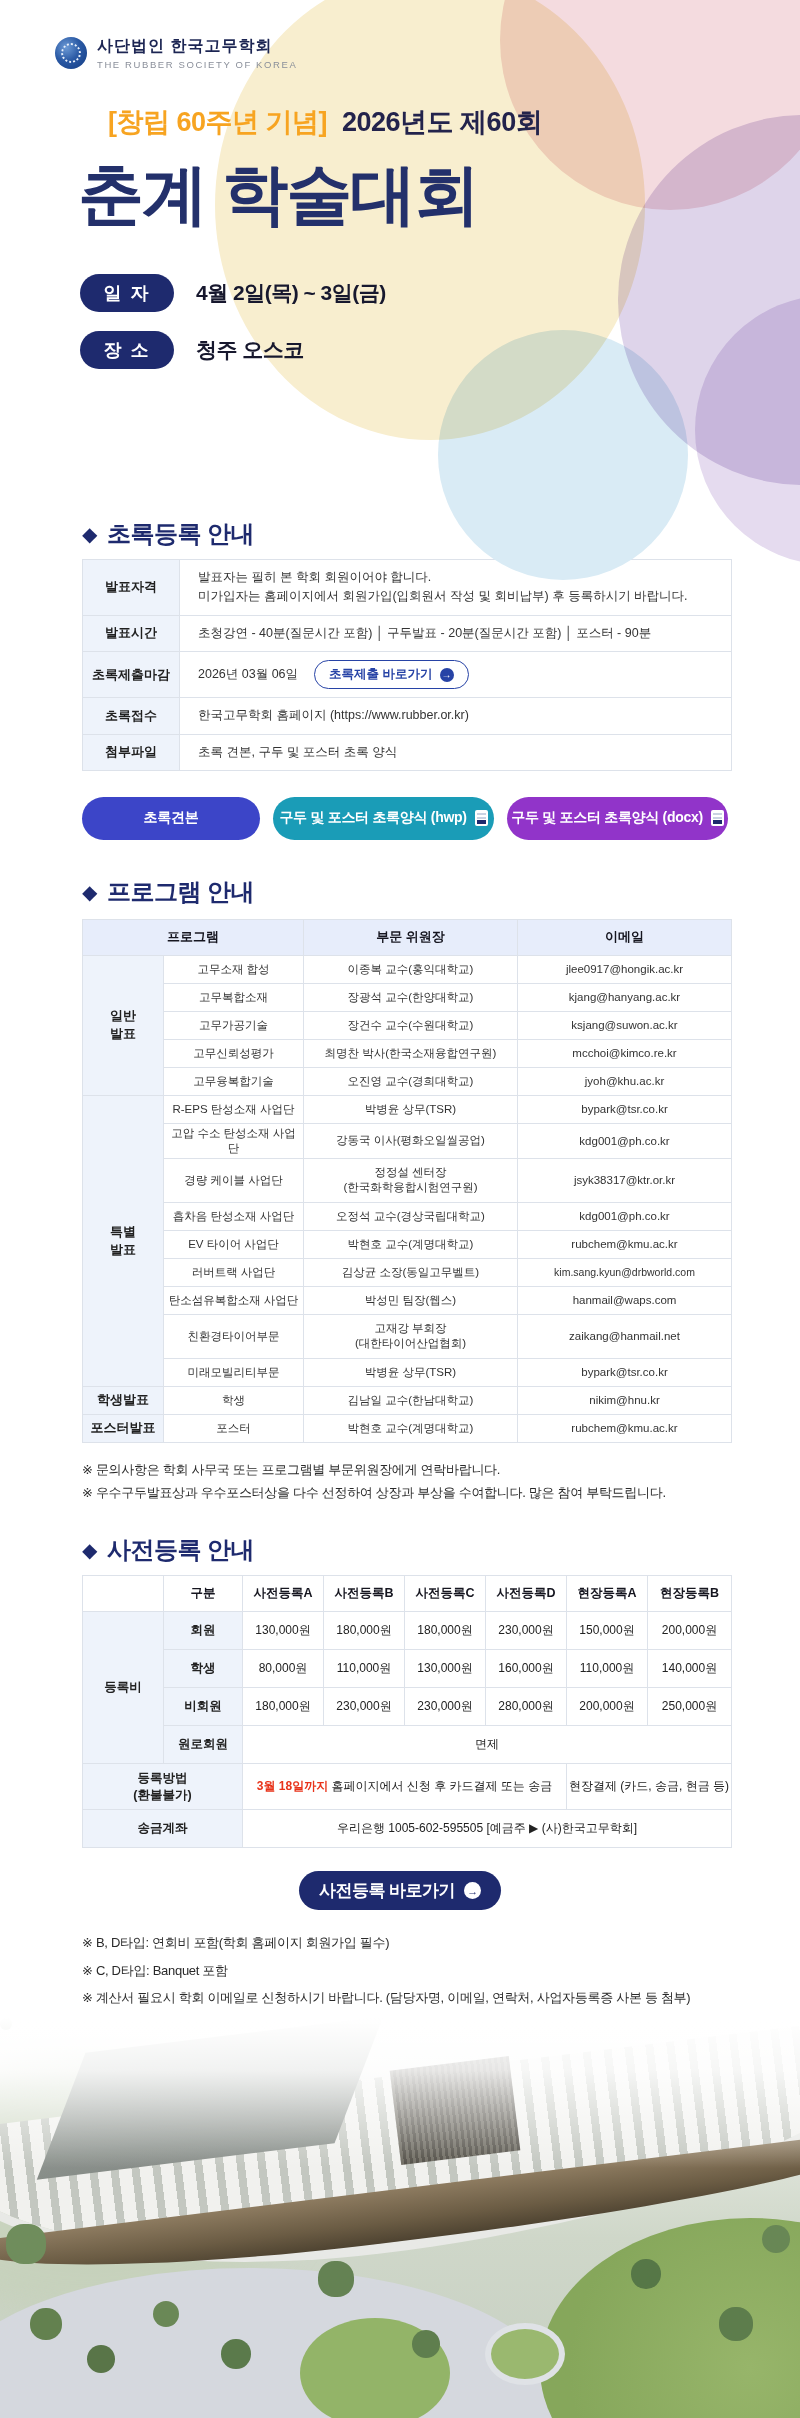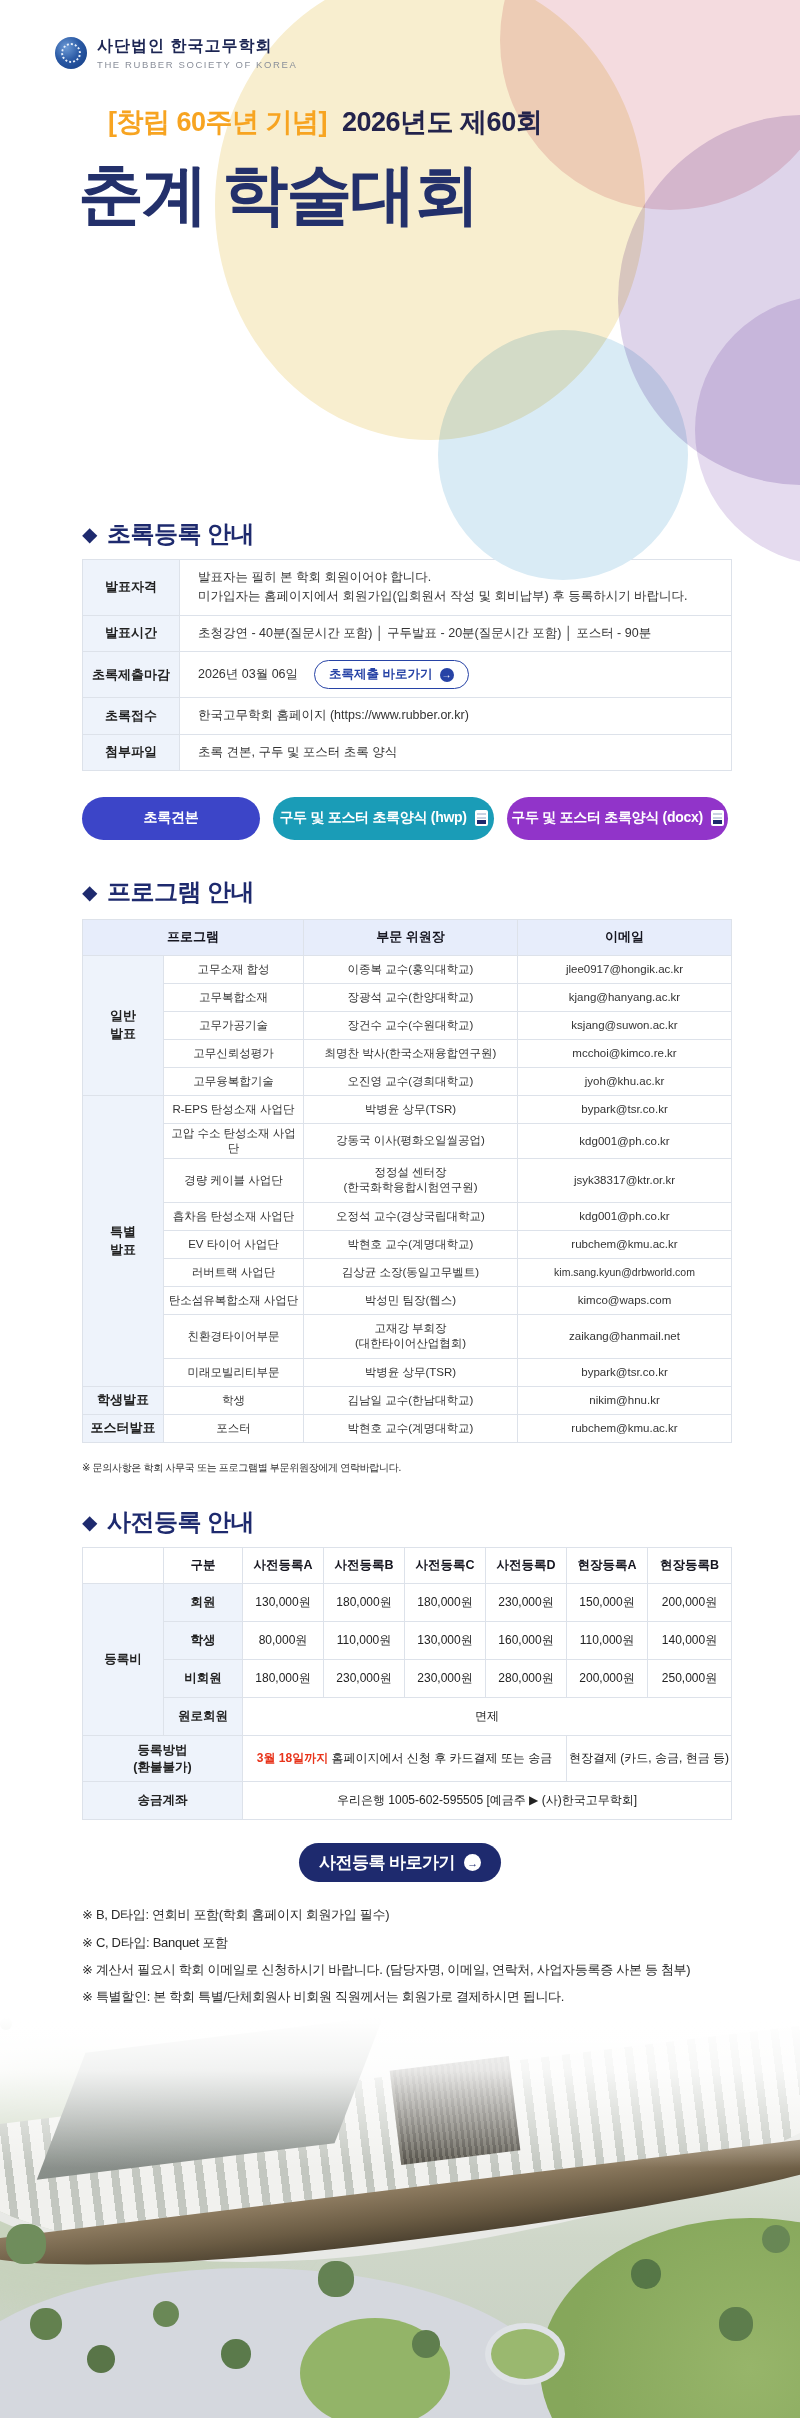--- a/index.html
+++ b/index.html
@@ -75,21 +75,21 @@
   .doc-icon::before { content:""; position:absolute; left:2px; right:2px; bottom:2px; height:4px; background:#1e2a6e; }
 
   
   .sec2 { margin-top:36px; }
   .t-program { width:650px; margin-top:11px; font-size:11.5px; }
   .t-program th { font-size:13px; background:#e7edfb; color:#15151f; height:36px; }
   .t-program td { text-align:center; height:28px; padding:2px 4px; color:#333; }
   .t-program td.grp { background:#eef3fb; font-weight:bold; font-size:13px; color:#1f1f1f; }
   .t-program tr.tall td { height:44px; }
 
-  .notes { margin:16px 6px 0 82px; font-size:10px; color:#2a2a2a; line-height:1.75; letter-spacing:-0.3px; }
+  .notes { margin:16px 6px 0 82px; font-size:13px; color:#2a2a2a; line-height:1.75; letter-spacing:-0.3px; }
 
   
   .sec3 { margin-top:30px; }
   .t-reg { margin-top:9px; font-size:12px; table-layout:fixed; width:649px; }
   .t-reg th { font-size:12.5px; background:#fff; color:#15151f; height:36px; font-weight:bold; }
   .t-reg td { text-align:center; height:38px; color:#222; }
   .t-reg .lbl { font-size:12.5px; }
   .red { color:#e8331a; font-weight:bold; }
   .method-row td.cont { font-size:12px; }
 
@@ -156,20 +156,30 @@
         <div class="logo-en">THE RUBBER SOCIETY OF KOREA</div>
       </span>
     </div>
     <div class="badge-row">
       <span class="badge">[창립 60주년 기념]</span>
       <span class="edition">2026년도 제60회</span>
     </div>
     <div class="main-title">
       <div>춘계 학술대회</div>
     </div>
+    <div class="when-where">
+      <div class="ww-row">
+        <span class="pill">일 자</span>
+        <span class="ww-val">4월 2일(목) ~ 3일(금)</span>
+      </div>
+      <div class="ww-row">
+        <span class="pill">장 소</span>
+        <span class="ww-val">청주 오스코</span>
+      </div>
+    </div>
   </div>
 </div>
 
 <div class="section-heading" style="margin-top:18px;">
   <span class="diamond">◆</span>
   <span>초록등록 안내</span>
 </div>
 
 <table class="t-abstract">
   <tbody>
@@ -293,21 +303,21 @@
     <td>rubchem@kmu.ac.kr</td>
   </tr>
   <tr>
     <td>러버트랙 사업단</td>
     <td>김상균 소장(동일고무벨트)</td>
     <td style="font-size:10.5px">kim.sang.kyun@drbworld.com</td>
   </tr>
   <tr>
     <td>탄소섬유복합소재 사업단</td>
     <td>박성민 팀장(웹스)</td>
-    <td>kimco@waps.com</td>
+    <td>hanmail@waps.com</td>
   </tr>
   <tr class="tall">
     <td>친환경타이어부문</td>
     <td class="pre">고재강 부회장
 (대한타이어산업협회)</td>
     <td>zaikang@hanmail.net</td>
   </tr>
   <tr>
     <td>미래모빌리티부문</td>
     <td>박병윤 상무(TSR)</td>
@@ -323,20 +333,21 @@
     <td class="grp">포스터발표</td>
     <td>포스터</td>
     <td>박현호 교수(계명대학교)</td>
     <td>rubchem@kmu.ac.kr</td>
   </tr>
 </tbody>
   </table>
 
 <div class="notes">
   <div>※ 문의사항은 학회 사무국 또는 프로그램별 부문위원장에게 연락바랍니다.</div>
+  <div>※ 우수구두발표상과 우수포스터상을 다수 선정하여 상장과 부상을 수여합니다. 많은 참여 부탁드립니다.</div>
 </div>
 
 <div class="section-heading sec3">
   <span class="diamond">◆</span>
   <span>사전등록 안내</span>
 </div>
 
 <table class="t-reg">
   <colgroup>
       <col style="width:81px">

